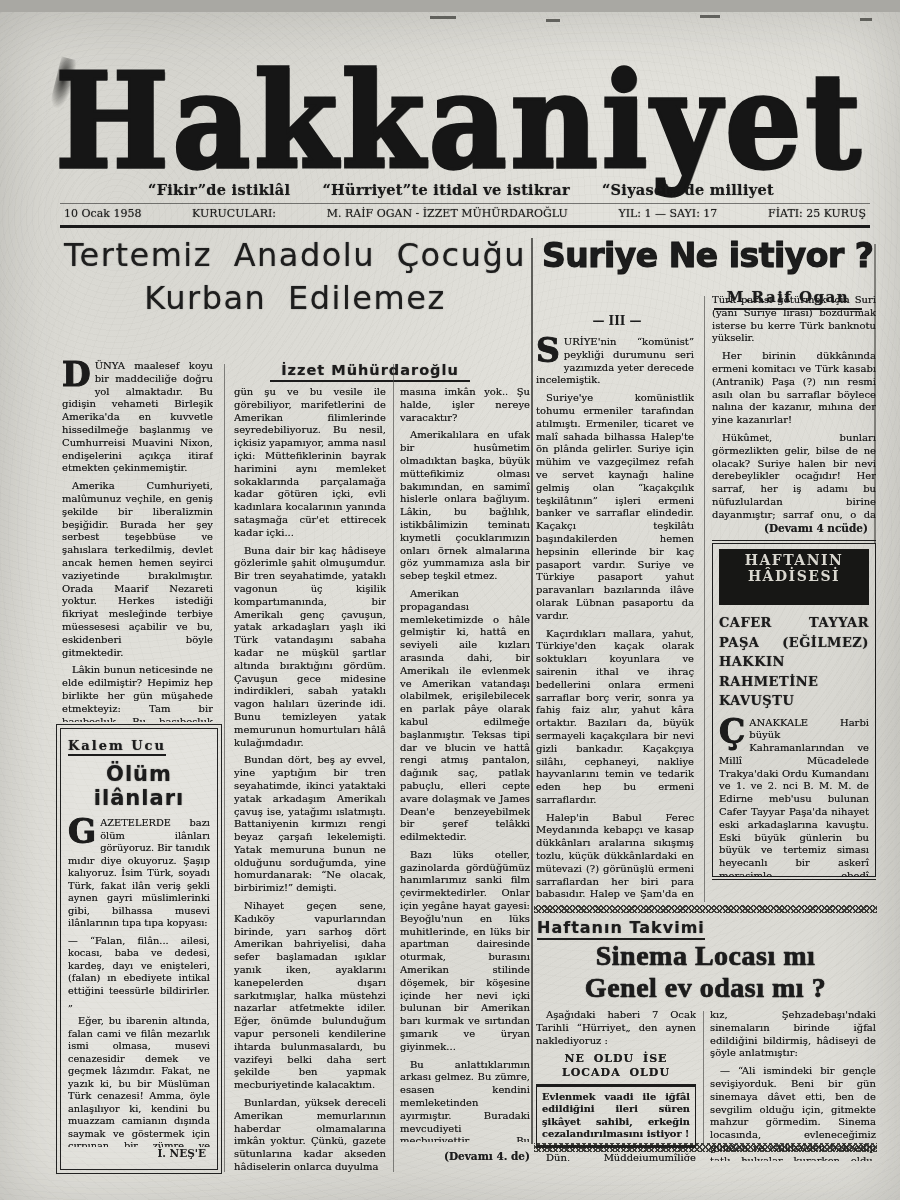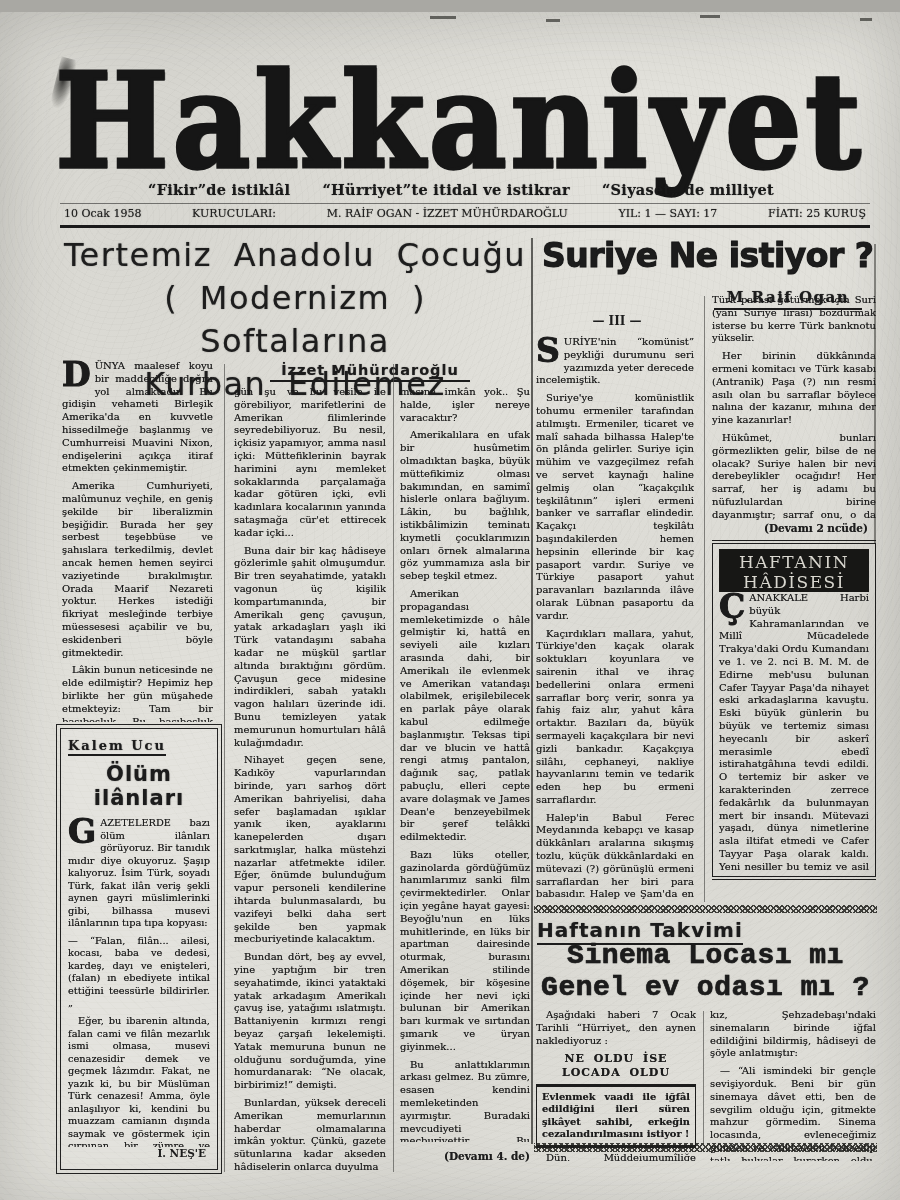--- a/index.html
+++ b/index.html
@@ -87,31 +87,31 @@
     border-bottom:2px solid #1b1b1b;padding-bottom:2px;
     text-shadow:0 0 1px rgba(20,20,20,.6);}
   .syria-part{top:302px;left:538px;width:158px;text-align:center;font-weight:bold;font-size:12px;}
   .syria-c1{top:324px;left:536px;width:158px;height:566px;overflow:hidden;}
   .syria-c2{top:282px;left:712px;width:164px;height:612px;overflow:hidden;}
   .s2-text{height:228px;overflow:hidden;}
   .vr-s{left:704px;top:284px;height:606px;}
   
   .hafta{border:1.5px solid #1d1d1d;outline:1px solid #1d1d1d;outline-offset:2px;
     padding:5px 6px;margin-top:9px;box-sizing:border-box;height:334px;overflow:hidden;}
-  .hafta-bar{background:#171715;color:#d9d7cf;font-weight:normal;font-size:17px;
-    letter-spacing:1.5px;text-align:center;padding:3px 0 0 0;}
+  .hafta-bar{background:#171715;color:#d9d7cf;font-weight:bold;font-size:14px;
+    letter-spacing:1.5px;text-align:center;padding:3px 0 21px 0;}
   .hafta-headline{font-weight:bold;font-size:13px;line-height:1.5;letter-spacing:.5px;
     text-align:justify;margin:8px 0 6px 0;text-shadow:0 0 1px rgba(20,20,20,.6);}
   
   .hatch-top{left:534px;top:893px;width:343px;height:8px;}
-  .takvim-rubric{top:906px;left:537px;font-weight:bold;font-size:20px;letter-spacing:1px;
+  .takvim-rubric{top:906px;left:537px;font-weight:bold;font-size:16px;letter-spacing:1px;
     border-bottom:2px solid #1c1c1c;padding-bottom:1px;
     font-family:"DejaVu Sans",sans-serif;text-shadow:0 0 1px rgba(20,20,20,.55);}
   .takvim-headline{top:928px;left:534px;width:343px;text-align:center;
-    font-family:Liberation Mono, monospace;font-weight:bold;font-size:28px;line-height:32px;
+    font-family:Liberation Serif, serif;font-weight:bold;font-size:28px;line-height:32px;
     letter-spacing:.5px;-webkit-text-stroke:.6px #181818;
     text-shadow:0 0 1.2px rgba(15,15,15,.6);}
   .wc1{top:997px;left:536px;width:160px;height:152px;overflow:hidden;}
   .wc2{top:997px;left:710px;width:166px;height:152px;overflow:hidden;}
   .vr-wc{left:703px;top:999px;height:132px;}
   .wc-subhead{font-weight:bold;font-size:11px;text-align:center;letter-spacing:1px;
     word-spacing:4px;margin:2px 0 3px 0;}
   .vaad-box{border-top:3px solid #1c1c1c;border-bottom:3px solid #1c1c1c;
     border-left:1px solid #1c1c1c;border-right:1px solid #1c1c1c;
     padding:4px 5px;margin:3px 0 4px 0;font-weight:bold;font-size:9.8px;text-align:justify;}
@@ -143,37 +143,36 @@
   <div class="abs dateline">
     <span>10 Ocak 1958</span>
     <span>KURUCULARI:</span>
     <span>M. RAİF OGAN - İZZET MÜHÜRDAROĞLU</span>
     <span>YIL: 1 — SAYI: 17</span>
     <span>FİATI: 25 KURUŞ</span>
   </div>
 
   <div class="abs lead-headline">
     <div>Tertemiz Anadolu Çocuğu</div>
-    <div>( Modernizm ) Softalarına</div>
     <div>Kurban Edilemez</div>
   </div>
   <div class="abs lead-byline">İzzet Mühürdaroğlu</div>
 
   <div class="abs col-c1 bodytext">
     <p class="para"><span class="dropcap">D</span><span>ÜNYA maalesef koyu bir maddeciliğe doğru yol almaktadır. Bu gidişin vehameti Birleşik Amerika'da en kuvvetle hissedilmeğe başlanmış ve Cumhurreisi Muavini Nixon, endişelerini açıkça itiraf etmekten çekinmemiştir.</span></p>
     <p class="para ind">Amerika Cumhuriyeti, malûmunuz veçhile, en geniş şekilde bir liberalizmin beşiğidir. Burada her şey serbest teşebbüse ve şahıslara terkedilmiş, devlet ancak hemen hemen seyirci vaziyetinde bırakılmıştır. Orada Maarif Nezareti yoktur. Herkes istediği fikriyat mesleğinde terbiye müessesesi açabilir ve bu, eskidenberi böyle gitmektedir.</p>
     <p class="para ind">Lâkin bunun neticesinde ne elde edilmiştir? Hepimiz hep birlikte her gün müşahede etmekteyiz: Tam bir başıboşluk. Bu başıboşluk nihayet, bizzat Amerika mes'ullerinin dahi üzüntü ve hayretle tasdik ettikleri, iki nesil arasındaki uçurumla yeni acaip nesil meydana getirmiştir.</p>
 
   </div>
 
   <div class="abs col-c2 bodytext">
     <p class="para">gün şu ve bu vesile ile görebiliyor, marifetlerini de Amerikan filimlerinde seyredebiliyoruz. Bu nesil, içkisiz yapamıyor, amma nasıl içki: Müttefiklerinin bayrak harimini aynı memleket sokaklarında parçalamağa kadar götüren içki, evli kadınlara kocalarının yanında sataşmağa cür'et ettirecek kadar içki...</p>
     <p class="para ind">Buna dair bir kaç hâdiseye gözlerimle şahit olmuşumdur. Bir tren seyahatimde, yataklı vagonun üç kişilik kompartımanında, bir Amerikalı genç çavuşun, yatak arkadaşları yaşlı iki Türk vatandaşını sabaha kadar ne müşkül şartlar altında bıraktığını gördüm. Çavuşun gece midesine indirdikleri, sabah yataklı vagon halıları üzerinde idi. Bunu temizleyen yatak memurunun homurtuları hâlâ kulağımdadır.</p>
+    <p class="para ind">Bundan dört, beş ay evvel, yine yaptığım bir tren seyahatimde, ikinci yataktaki yatak arkadaşım Amerikalı çavuş ise, yatağımı ıslatmıştı. Battaniyenin kırmızı rengi beyaz çarşafı lekelemişti. Yatak memuruna bunun ne olduğunu sorduğumda, yine homurdanarak: “Ne olacak, birbirimiz!” demişti.</p>
     <p class="para ind">Nihayet geçen sene, Kadıköy vapurlarından birinde, yarı sarhoş dört Amerikan bahriyelisi, daha sefer başlamadan ışıklar yanık iken, ayaklarını kanepelerden dışarı sarkıtmışlar, halka müstehzi nazarlar atfetmekte idiler. Eğer, önümde bulunduğum vapur personeli kendilerine ihtarda bulunmasalardı, bu vazifeyi belki daha sert şekilde ben yapmak mecburiyetinde kalacaktım.</p>
-    <p class="para ind">Bundan dört, beş ay evvel, yine yaptığım bir tren seyahatimde, ikinci yataktaki yatak arkadaşım Amerikalı çavuş ise, yatağımı ıslatmıştı. Battaniyenin kırmızı rengi beyaz çarşafı lekelemişti. Yatak memuruna bunun ne olduğunu sorduğumda, yine homurdanarak: “Ne olacak, birbirimiz!” demişti.</p>
     <p class="para ind">Bunlardan, yüksek dereceli Amerikan memurlarının haberdar olmamalarına imkân yoktur. Çünkü, gazete sütunlarına kadar akseden hâdiselerin onlarca duyulma</p>
   </div>
 
   <div class="abs col-c3 bodytext">
     <p class="para">masına imkân yok.. Şu halde, işler nereye varacaktır?</p>
     <p class="para ind">Amerikalılara en ufak bir husûmetim olmadıktan başka, büyük müttefikimiz olması bakımından, en samimî hislerle onlara bağlıyım. Lâkin, bu bağlılık, istikbâlimizin teminatı kıymetli çocuklarımızın onları örnek almalarına göz yummamıza asla bir sebep teşkil etmez.</p>
     <p class="para ind">Amerikan propagandası memleketimizde o hâle gelmiştir ki, hattâ en seviyeli aile kızları arasında dahi, bir Amerikalı ile evlenmek ve Amerikan vatandaşı olabilmek, erişilebilecek en parlak pâye olarak kabul edilmeğe başlanmıştır. Teksas tipi dar ve blucin ve hattâ rengi atmış pantalon, dağınık saç, patlak pabuçlu, elleri cepte avare dolaşmak ve James Dean'e benzeyebilmek bir şeref telâkki edilmektedir.</p>
     <p class="para ind">Bazı lüks oteller, gazinolarda gördüğümüz hanımlarımız sanki film çevirmektedirler. Onlar için yegâne hayat gayesi: Beyoğlu'nun en lüks muhitlerinde, en lüks bir apartman dairesinde oturmak, burasını Amerikan stilinde döşemek, bir köşesine içinde her nevi içki bulunan bir Amerikan barı kurmak ve sırtından şımarık ve üryan giyinmek...</p>
     <p class="para ind">Bu anlattıklarımın arkası gelmez. Bu zümre, esasen kendini memleketinden ayırmıştır. Buradaki mevcudiyeti mecburiyettir. Bu hanımların hemen hemen hepsinin çantalarında not defterleri vardır. Bu not defterlerine göre, hoş bir günleri, hattâ bir saatleri: “O gün mecemilim şekerim, o gün filâncadayım canım” en çok kullandıkları sözlerdir.</p>
   </div>
@@ -206,24 +205,25 @@
     <p class="para ind">Kaçırdıkları mallara, yahut, Türkiye'den kaçak olarak soktukları koyunlara ve sairenin ithal ve ihraç bedellerini onlara ermeni sarraflar borç verir, sonra ya fahiş faiz alır, yahut kâra ortaktır. Bazıları da, büyük sermayeli kaçakçılara bir nevi gizli bankadır. Kaçakçıya silâhı, cephaneyi, nakliye hayvanlarını temin ve tedarik eden hep bu ermeni sarraflardır.</p>
     <p class="para ind">Halep'in Babul Ferec Meydanında kebapçı ve kasap dükkânları aralarına sıkışmış tozlu, küçük dükkânlardaki en mütevazi (?) görünüşlü ermeni sarraflardan her biri para babasıdır. Halep ve Şam'da en lüks binalar, Cebel'deki sayfiye kasabalarında muhteşem köşkleri vardır. Servetlerinin iki kaynağı vardır. Türkiye'den koyun, bazan daha başka şeyler kaçırmak, Türkiye'ye içkili ve ecnebi mamûl eşyası sokmak. Bir de Türk parası üzerinde spekülâsyon. Kaçakçı, Türkiye'ye kaçırdığı malların bedelini Türk banknotu olarak almıştır. Bunu ermeni sarrafa getirenler o gün çok ise Türk parası düşer. Kaçakçı, Türkiye'ye giderken yanında</p>
   </div>
 
   <div class="abs syria-c2">
     <div class="s2-text bodytext">
       <p class="para">Türk parası götürmek için Suri (yani Suriye lirası) bozdurmak isterse bu kerre Türk banknotu yükselir.</p>
       <p class="para ind">Her birinin dükkânında ermeni komitacı ve Türk kasabı (Antranik) Paşa (?) nın resmi asılı olan bu sarraflar böylece nalına der kazanır, mıhına der yine kazanırlar!</p>
       <p class="para ind">Hükûmet, bunları görmezlikten gelir, bilse de ne olacak? Suriye halen bir nevi derebeylikler ocağıdır! Her sarraf, her iş adamı bu nüfuzlulardan birine dayanmıştır; sarraf onu, o da sarrafı korur! Ehemmiyetsiz fakat küçük bir örnek vereyim: Suriye'de dahi bizde olduğu gibi “Tönbeki„ inhisarı</p>
     </div>
-    <div class="cont">(Devamı 2 ncüde)</div>
+    <div class="cont">(Devamı 4 ncüde)</div>
 
     <div class="hafta">
       <div class="hafta-bar">HAFTANIN HÂDİSESİ</div>
+      <div class="hafta-headline">CAFER TAYYAR PAŞA (EĞİLMEZ) HAKKIN RAHMETİNE KAVUŞTU</div>
       <div class="bodytext">
         <p class="para"><span class="dropcap">Ç</span><span>ANAKKALE Harbi büyük Kahramanlarından ve Millî Mücadelede Trakya'daki Ordu Kumandanı ve 1. ve 2. nci B. M. M. de Edirne meb'usu bulunan Cafer Tayyar Paşa'da nihayet eski arkadaşlarına kavuştu. Eski büyük günlerin bu büyük ve tertemiz siması heyecanlı bir askerî merasimle ebedî istirahatgâhına tevdi edildi. O tertemiz bir asker ve karakterinden zerrece fedakârlık da bulunmayan mert bir insandı. Mütevazi yaşadı, dünya nimetlerine asla iltifat etmedi ve Cafer Tayyar Paşa olarak kaldı. Yeni nesiller bu temiz ve asil hayattan örnek almasını bilmelidirler. Allah gani gani rahmet eylesin!</span></p>
       </div>
     </div>
   </div>
   <div class="abs vr vr-s"></div>
 
   <div class="abs hatch hatch-top"></div>
   <div class="abs takvim-rubric">Haftanın Takvimi</div>
   <div class="abs takvim-headline">

